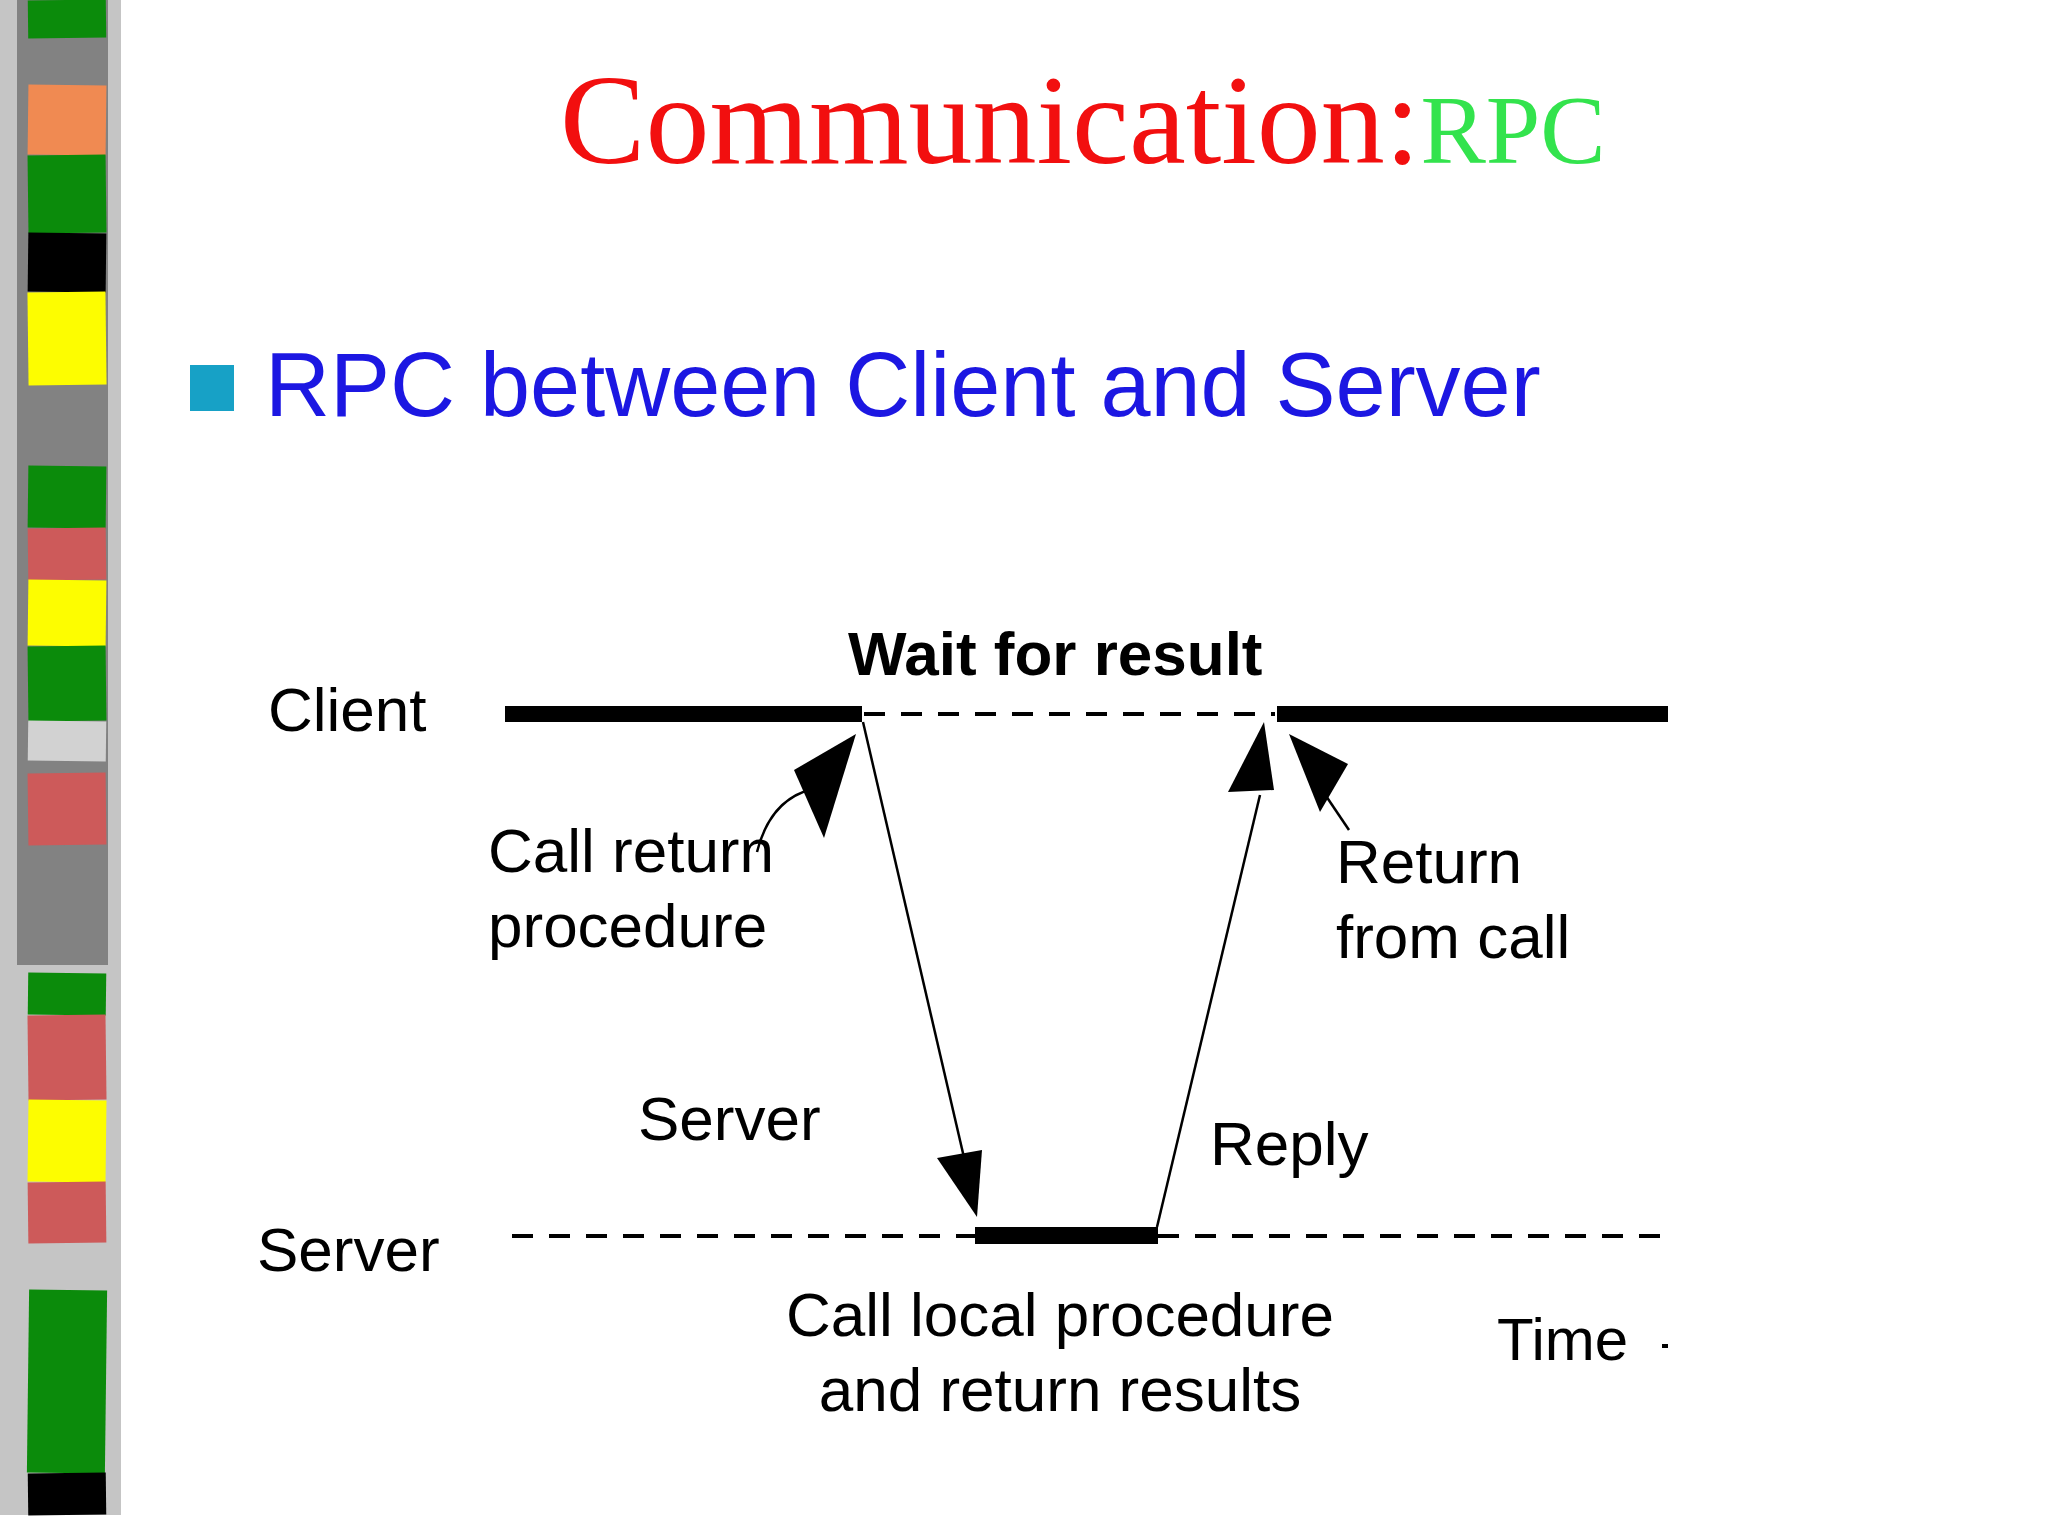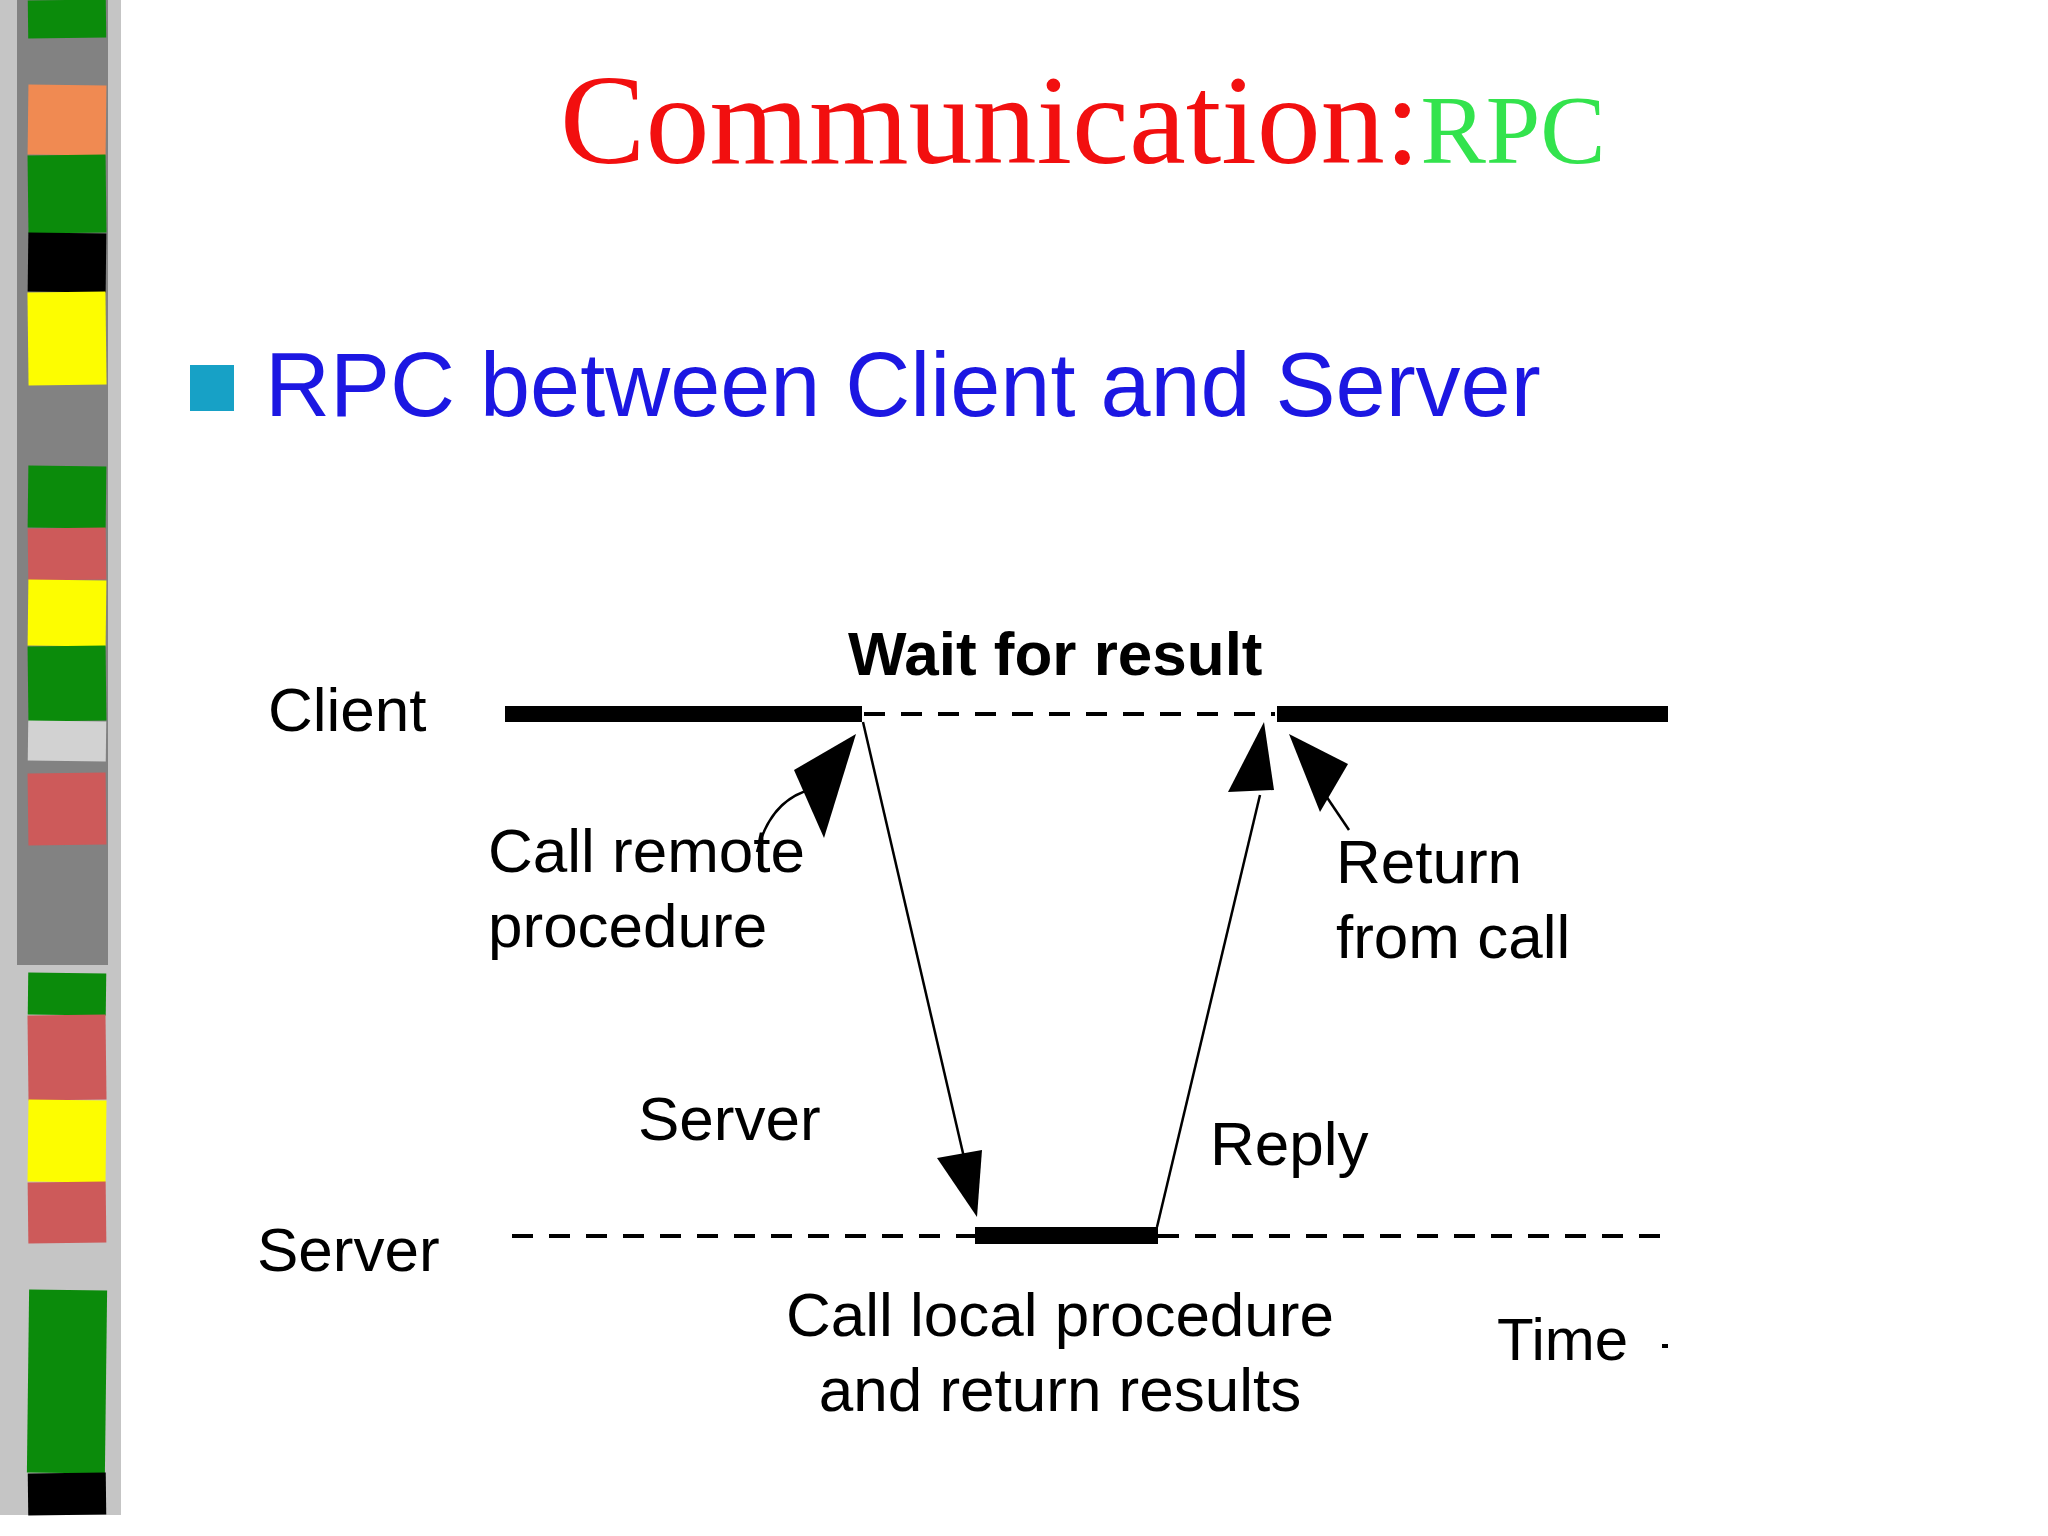--- a/index.html
+++ b/index.html
@@ -100,21 +100,21 @@
     <polygon points="1289,734 1348,764 1320,812" fill="#000"></polygon>
     <line x1="1322" y1="790" x2="1349" y2="830" stroke="#000" stroke-width="2.5"></line>
 
     <line x1="1662" y1="1346" x2="1826" y2="1346" stroke="#000" stroke-width="4"></line>
     <polygon points="1888,1341 1820,1310 1820,1372" fill="#000"></polygon>
   </svg>
 
   <div class="dlabel" id="wait-label">Wait for result</div>
   <div class="dlabel" id="client-label">Client</div>
   <div class="dlabel" id="call-remote-label">
-    <div>Call remote</div>
+    <div>Call return</div>
     <div>procedure</div>
   </div>
   <div class="dlabel" id="return-label">
     <div>Return</div>
     <div>from call</div>
   </div>
   <div class="dlabel" id="request-label">Server</div>
   <div class="dlabel" id="reply-label">Reply</div>
   <div class="dlabel" id="server-label">Server</div>
   <div class="dlabel" id="call-local-label">

